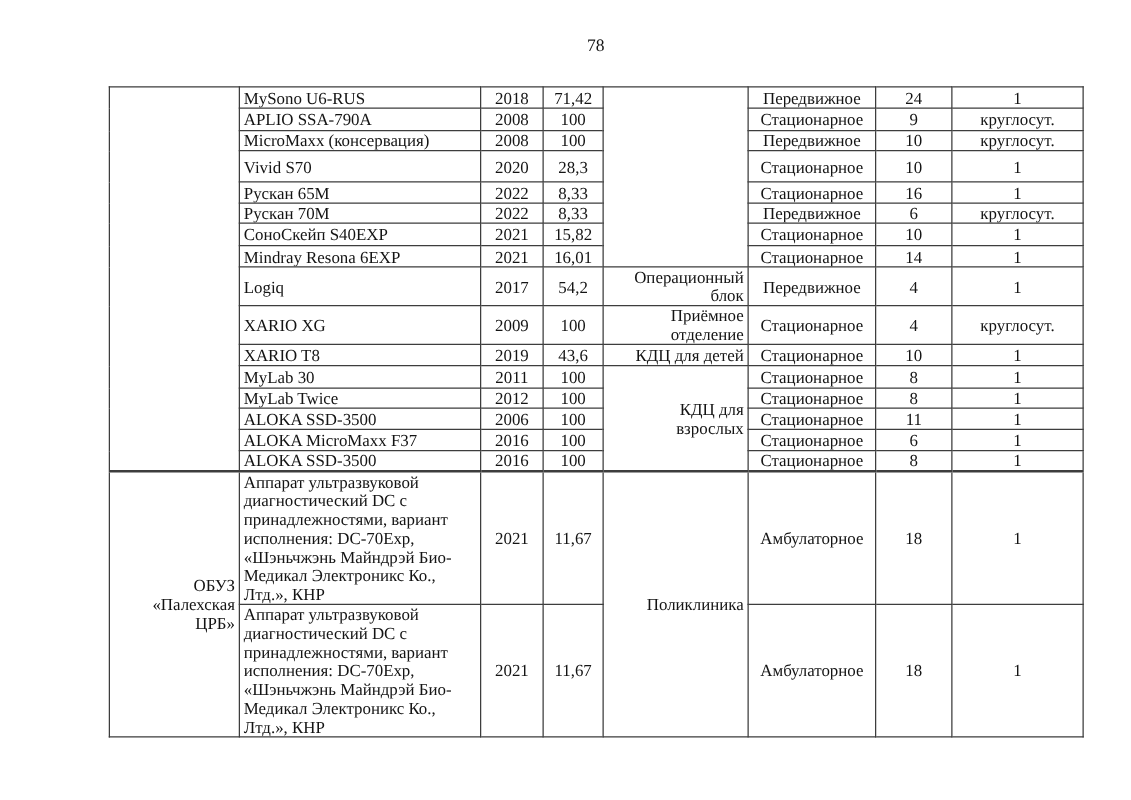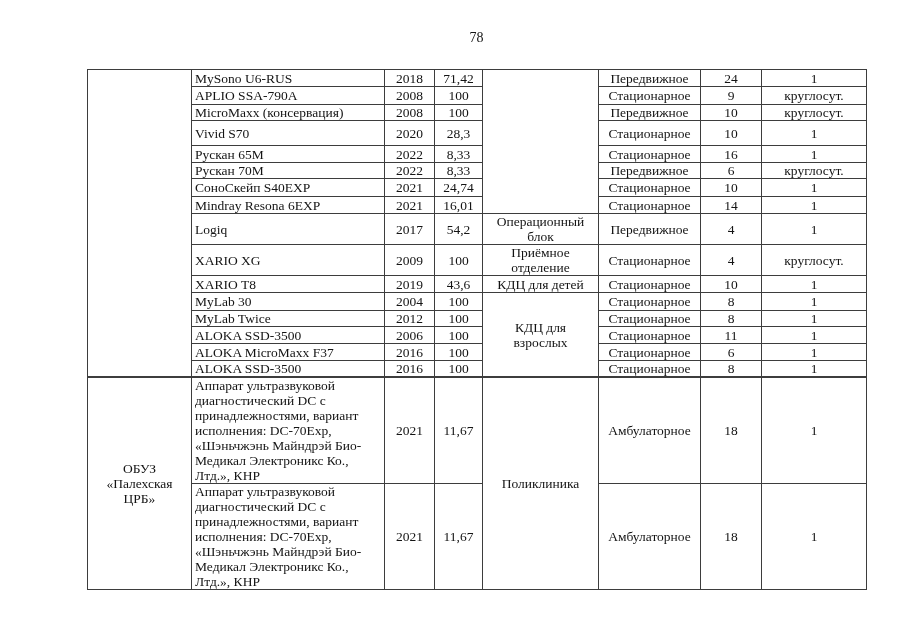--- a/index.html
+++ b/index.html
@@ -32,22 +32,22 @@
   table.doc-table td {
     border: 1px solid #3d3d3d;
     font-size: 13.5px;
     line-height: 15px;
     padding: 0 3px;
     vertical-align: middle;
     overflow: hidden;
   }
   td.c { text-align: center; padding: 0 2px; }
   td.l { text-align: left; padding: 0 3px 0 5px; }
-  td.dept { text-align: center; padding: 0 2px 0 4px; white-space: pre-line; }
-  td.org { text-align: center; padding: 0 2px 0 5px; white-space: pre-line; }
+  td.dept { text-align: right; padding: 0 2px 0 4px; white-space: pre-line; }
+  td.org { text-align: right; padding: 0 2px 0 5px; white-space: pre-line; }
   tr.sec td { border-top-width: 2px; }
 </style>
 </head>
 <body>
 
 <div class="page">
   <div class="page-number">78</div>
 
   <table class="doc-table">
     <colgroup>
@@ -107,21 +107,21 @@
         <td class="l">Рускан 70М</td>
         <td class="c">2022</td>
         <td class="c">8,33</td>
         <td class="c">Передвижное</td>
         <td class="c">6</td>
         <td class="c">круглосут.</td>
       </tr>
       <tr style="height:18px">
         <td class="l">СоноСкейп  S40EXP</td>
         <td class="c">2021</td>
-        <td class="c">24,74</td>
+        <td class="c">15,82</td>
         <td class="c">Стационарное</td>
         <td class="c">10</td>
         <td class="c">1</td>
       </tr>
       <tr style="height:17px">
         <td class="l">Mindray Resona 6EXP</td>
         <td class="c">2021</td>
         <td class="c">16,01</td>
         <td class="c">Стационарное</td>
         <td class="c">14</td>
@@ -151,21 +151,21 @@
         <td class="l">XARIO T8</td>
         <td class="c">2019</td>
         <td class="c">43,6</td>
         <td class="dept">КДЦ для детей</td>
         <td class="c">Стационарное</td>
         <td class="c">10</td>
         <td class="c">1</td>
       </tr>
       <tr style="height:18px">
         <td class="l">MyLab 30</td>
-        <td class="c">2004</td>
+        <td class="c">2011</td>
         <td class="c">100</td>
         <td class="dept" rowspan="5">КДЦ для
 взрослых</td>
         <td class="c">Стационарное</td>
         <td class="c">8</td>
         <td class="c">1</td>
       </tr>
       <tr style="height:15px">
         <td class="l">MyLab Twice</td>
         <td class="c">2012</td>

